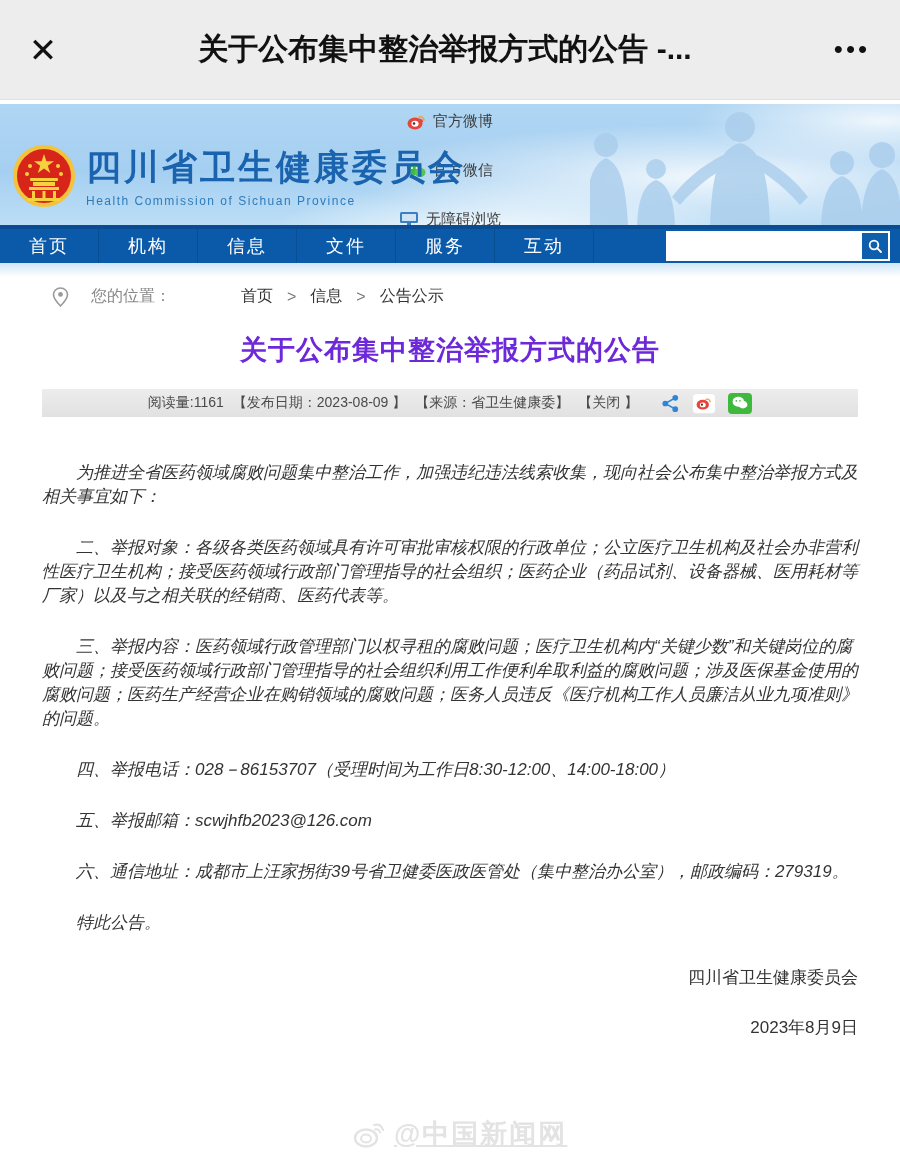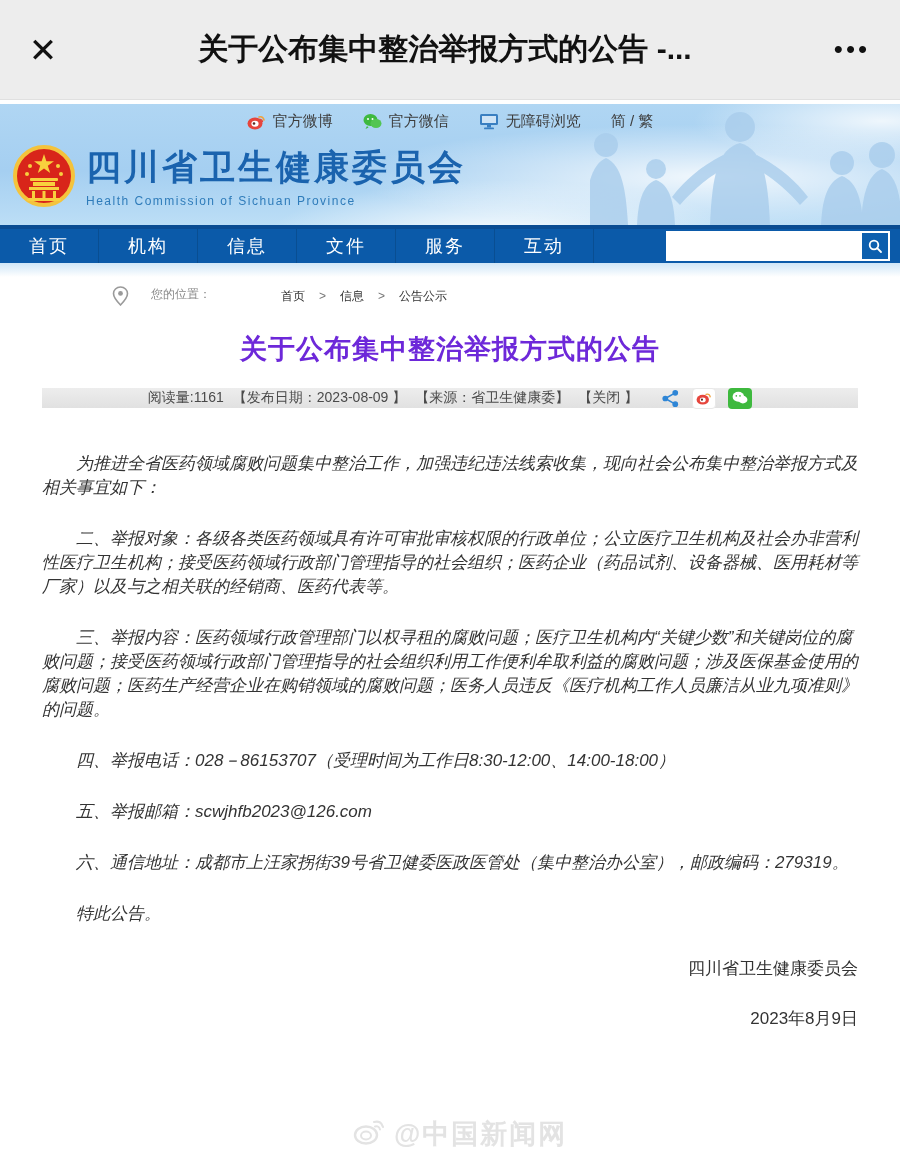--- a/index.html
+++ b/index.html
@@ -25,21 +25,21 @@
     background:
       radial-gradient(55% 60% at 79% 60%, rgba(255,255,255,.85), rgba(255,255,255,0) 72%),
       radial-gradient(38% 70% at 56% 112%, rgba(255,255,255,.95), rgba(255,255,255,0) 70%),
       radial-gradient(28% 45% at 98% 14%, rgba(255,255,255,.8), rgba(255,255,255,0) 75%),
       linear-gradient(180deg,#b0d6f3 0%, #a5cff1 55%, #bcdef6 100%);
   }
   .silhouettes{ position:absolute; right:0; bottom:0; }
   .utilbar{
     position:absolute; top:8px; left:0; right:0;
     display:flex; justify-content:center; gap:30px;
-    font-size:15px; color:#3d3d3d; align-items:center;
+    font-size:15px; color:#3d3d3d; align-items:center;flex-direction:column;
   }
   .utilbar .uitem{ display:flex; align-items:center; gap:7px; cursor:pointer; }
   .brand{ position:absolute; left:12px; top:40px; display:flex; align-items:center; gap:10px; }
   .brand .txt .cn{ font-size:35px; font-weight:700; color:#1a63ae; letter-spacing:3px; }
   .brand .txt .en{ font-size:12px; color:#2f7cba; letter-spacing:1.5px; margin-top:3px; }
 
   
   .nav{ height:38px; background:#0b5aa9; border-top:4px solid #0a4c92; display:flex; }
   .nav-item{
     width:99px; color:#fff; font-size:18px; letter-spacing:2px;
@@ -47,48 +47,48 @@
     border-right:1px solid #094e92; cursor:pointer;
   }
   .search{ margin-left:auto; margin-right:10px; align-self:center;
     width:224px; height:30px; background:#fff; display:flex; align-items:center; padding:2px; }
   .search input{ flex:1; border:none; outline:none; height:24px; font-size:14px; min-width:0;}
   .search .btn{ width:26px; height:26px; background:#0d5fae; border:none; cursor:pointer;
     display:flex; align-items:center; justify-content:center; }
   .nav-fade{ height:14px; background:linear-gradient(180deg,#cfe6f8,#ffffff); }
 
   
-  .breadcrumb{ margin-top:9px; padding-left:112px; display:flex; 
-    font-size:12px; color:#888; }
+  .breadcrumb{ margin-top:9px; padding-left:52px; display:flex; align-items:center;
+    font-size:16px; color:#888; }
   .breadcrumb .pin{ margin-right:22px; display:flex; }
   .breadcrumb .crumbs{ margin-left:70px; color:#333; display:flex; gap:14px; align-items:center;}
   .breadcrumb .crumb{ cursor:pointer; }
   .breadcrumb .sep{ color:#777; }
 
   
   .article{ padding:0 42px; }
   .article-title{ text-align:center; color:#6d28d9; font-size:27px; font-weight:700;
     margin:25px 0 21px; letter-spacing:1px; }
-  .meta-bar{ background:linear-gradient(180deg,#ededed,#e1e1e1); height:20px;
+  .meta-bar{ background:linear-gradient(180deg,#ededed,#e1e1e1); height:28px;
     display:flex; align-items:center; justify-content:center; gap:9px;
     font-size:14px; color:#4a4a4a; }
   .meta-bar .mclose{ cursor:pointer; }
   .meta-icons{ display:flex; align-items:center; gap:12px; margin-left:14px; }
   .badge{ width:24px; height:21px; border-radius:4px; display:flex; align-items:center;
     justify-content:center; cursor:pointer; }
   .badge.wb{ background:#fff; border:1px solid #e8e8e8; }
   .badge.wx{ background:#3eb93e; }
 
   .body-text{ margin-top:44px; font-size:17px; line-height:24px; color:#333;font-style:italic; }
   .body-text p{ text-indent:2em; margin-bottom:27px; }
   .signature{ text-align:right; font-size:17px; margin-top:31px; }
   .pubdate{ text-align:right; font-size:17px; margin-top:27px; }
 
-  .watermark{ position:absolute; left:352px; bottom:6px; display:flex; 
-    gap:8px; color:#e3e3e3; font-size:27px; font-weight:700; letter-spacing:2px; }
+  .watermark{ position:absolute; left:352px; bottom:6px; display:flex; align-items:center;
+    gap:8px; color:#e3e3e3; font-size:27px; font-weight:700; letter-spacing:2px;text-decoration:underline; }
 </style>
 </head>
 <body>
 
 <div class="topbar">
   <div class="close">✕</div>
   <div class="ttl">关于公布集中整治举报方式的公告 -...</div>
   <div class="more">•••</div>
 </div>
 <div class="gap-strip"></div>

